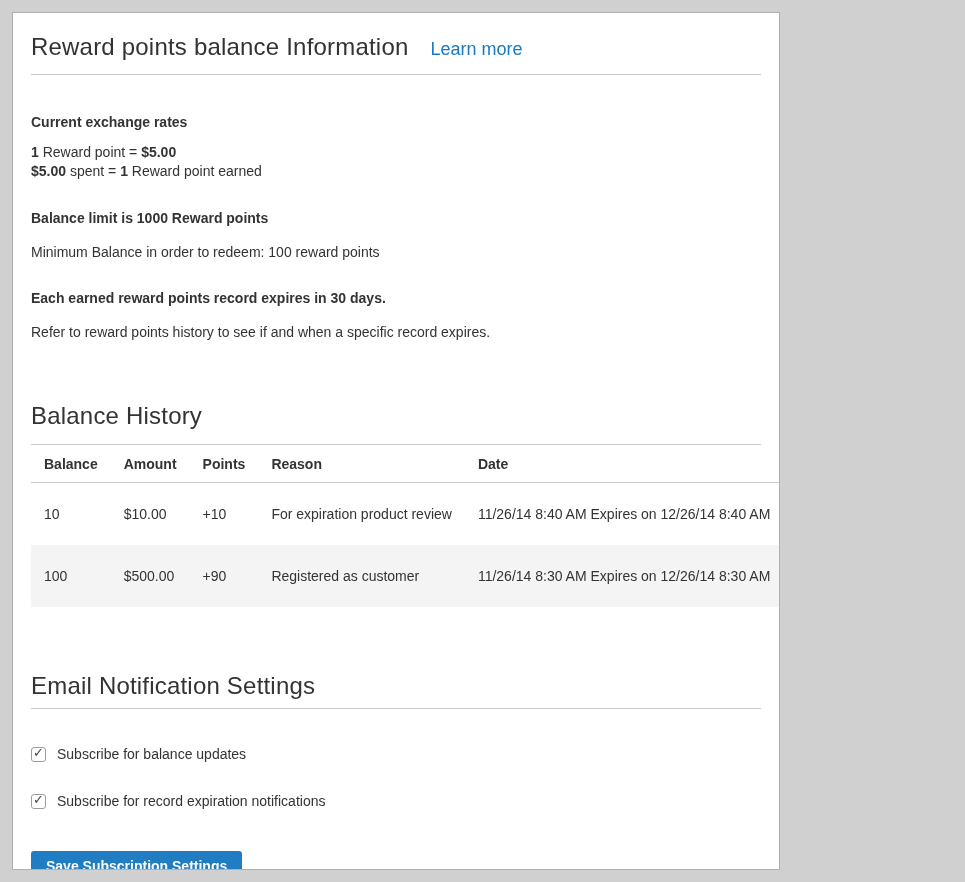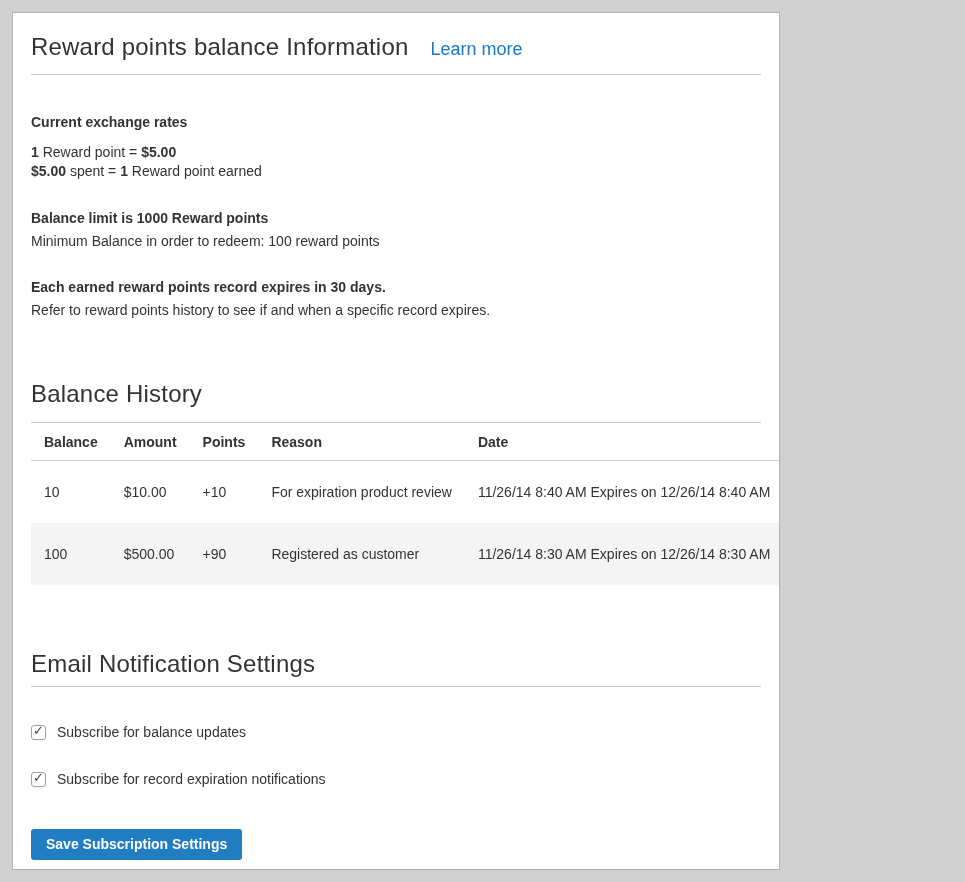--- a/index.html
+++ b/index.html
@@ -55,21 +55,21 @@
   .balance-summary {
     margin-top: 28px;
     font-size: 17px;
     line-height: 22px;
     color: #333;
   }
   .bold-line { margin-top: 28px; font-size: 14px; font-weight: bold; line-height: 18px; }
   .exchange-heading { margin-top: 38px; font-size: 14px; font-weight: bold; line-height: 18px; }
   .exchange-lines { margin-top: 12px; font-size: 14px; line-height: 19px; }
   .exchange-lines strong { font-weight: bold; }
-  .plain-line { margin-top: 5px; font-size: 14px; line-height: 18px; }
+  .plain-line { margin-top: 16px; font-size: 14px; line-height: 18px; }
 
   
   table.history {
     width: 100%;
     border-collapse: collapse;
     font-size: 14px;
     color: #333;
   }
   table.history th {
     text-align: left;

